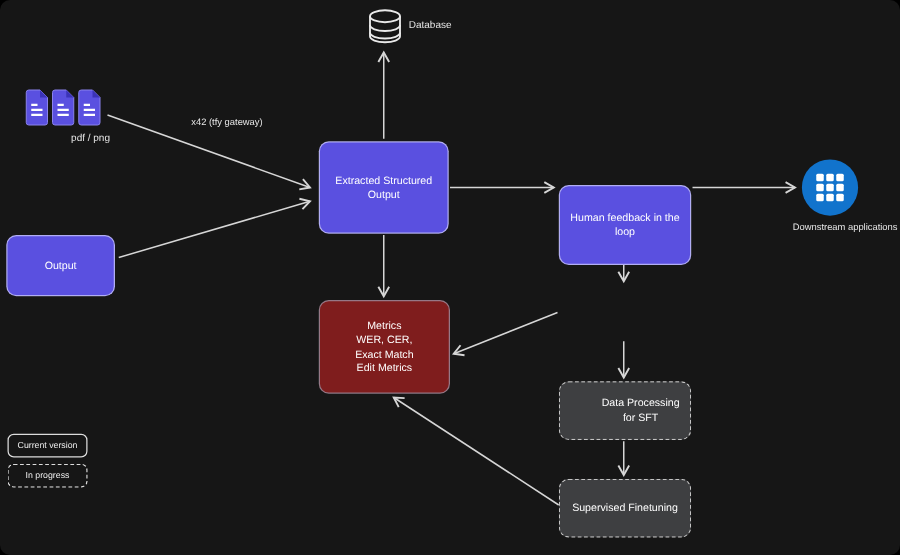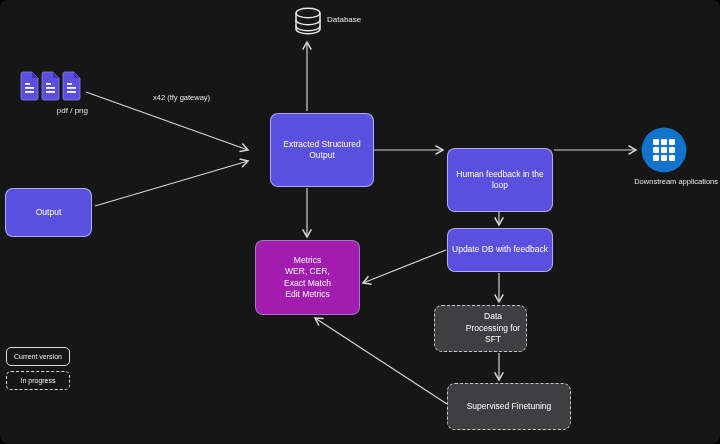--- a/index.html
+++ b/index.html
@@ -9,21 +9,21 @@
     font-family:"Liberation Sans", sans-serif;color:#f2f2f2;
   }
   .layer{position:absolute;left:0;top:0;width:720px;height:444px;}
   svg.lines{z-index:1;}
   .node{
     position:absolute;z-index:2;display:flex;align-items:center;justify-content:center;
     text-align:center;border-radius:8px;font-size:8.5px;line-height:1.35;color:#fff;
     box-sizing:border-box;padding:4px;
   }
   .purple{background:#5a50e0;border:1px solid rgba(225,223,255,0.65);}
-  .navy{background:#a21caf;border:1px solid rgba(170,195,220,0.55);}
+  .navy{background:#7f1d1d;border:1px solid rgba(170,195,220,0.55);}
   .dashedbox{background:#3e3f41;border:1.5px dashed #c4c4c4;}
   .label{position:absolute;z-index:2;font-size:7.5px;color:#e6e6e6;}
   .center{text-align:right;}
   .legend{
     position:absolute;z-index:2;display:flex;align-items:center;justify-content:center;
     font-size:7px;color:#efefef;border-radius:5px;box-sizing:border-box;
   }
   .legend.solid{border:1px solid #dcdcdc;}
   .legend.dashed{border:1px dashed #dcdcdc;}
   .iconwrap{position:absolute;z-index:2;}
@@ -90,21 +90,21 @@
     </svg>
   </div>
   <div class="label center" style="left:18px;top:106px;width:70px;font-size:8px;">pdf / png</div>
 
   <div class="label" style="left:153px;top:93px;">x42 (tfy gateway)</div>
 
   <div class="node purple" style="left:5px;top:188px;width:87px;height:49px;">
     <span>Output</span>
   </div>
 
-  <div class="node purple" style="left:255px;top:113px;width:104px;height:74px;margin-left:15px;">
+  <div class="node purple" style="left:255px;top:113px;width:104px;height:74px;">
     <span>Extracted Structured Output</span>
   </div>
 
   <div class="node purple" style="left:447px;top:113px;width:106px;height:64px;margin-top:35px;">
     <span>Human feedback in the loop</span>
   </div>
 
   <div class="iconwrap" style="left:641px;top:127px;">
     <svg width="46" height="46" viewBox="0 0 46 46">
       <circle cx="23" cy="23" r="22.5" fill="#1173cc"></circle>
@@ -123,29 +123,26 @@
   </div>
   <div class="label center" style="left:610px;top:177px;width:108px;">Downstream applications</div>
 
   <div class="node navy" style="left:255px;top:240px;width:105px;height:75px;flex-direction:column;">
     <span>Metrics</span>
     <span>WER, CER,</span>
     <span>Exact Match</span>
     <span>Edit Metrics</span>
   </div>
 
-  <div class="node purple" style="left:447px;top:228px;width:106px;height:44px;">
-    <span>Update DB with feedback</span>
-  </div>
 
-  <div class="node dashedbox" style="left:434px;top:305px;width:93px;height:47px;padding-left:29px;">
+  <div class="node dashedbox" style="left:447px;top:305px;width:106px;height:47px;padding-left:29px;">
     <span>Data Processing for SFT</span>
   </div>
 
-  <div class="node dashedbox" style="left:447px;top:383px;width:124px;height:47px;">
+  <div class="node dashedbox" style="left:447px;top:383px;width:106px;height:47px;">
     <span>Supervised Finetuning</span>
   </div>
 
   <div class="legend solid" style="left:6px;top:347px;width:64px;height:19px;">
     <span>Current version</span>
   </div>
   <div class="legend dashed" style="left:6px;top:371px;width:64px;height:19px;">
     <span>In progress</span>
   </div>
 

